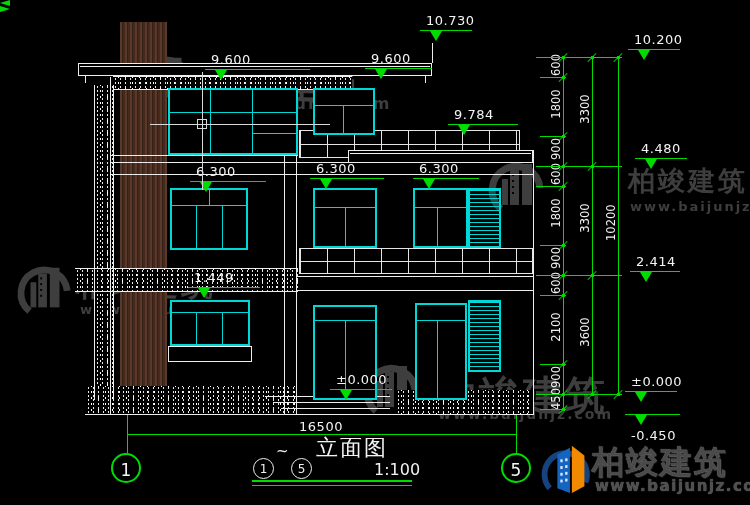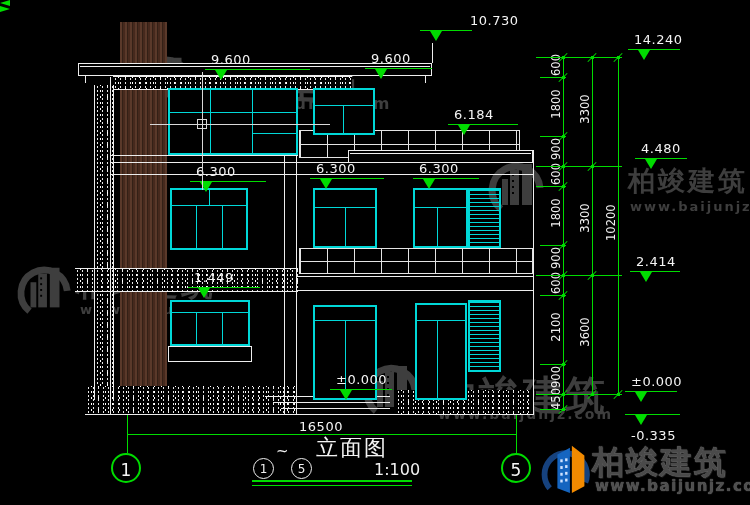--- a/index.html
+++ b/index.html
@@ -163,60 +163,60 @@
       <div class="cyv" style="left:345px;top:320px;height:80px;"></div>
       <div class="win" style="left:415px;top:303px;width:52px;height:97px;"></div>
       <div class="cyh" style="left:415px;top:320px;width:52px;"></div>
       <div class="cyv" style="left:437px;top:320px;height:80px;"></div>
       <div class="louver" style="left:468px;top:188px;width:33px;height:60px;"></div>
       <div class="louver" style="left:468px;top:300px;width:33px;height:72px;"></div>
     </div>
   <div id="anno-layer">
       <div class="ghl" style="left:420px;top:30px;width:52px;"></div>
       <div class="tri" style="left:430px;top:31px;"></div>
-      <div class="mlabel" style="left:426px;top:13px;margin-left:44px;">10.730</div>
+      <div class="mlabel" style="left:426px;top:13px;">10.730</div>
       <div class="ghl" style="left:205px;top:69px;width:105px;"></div>
       <div class="tri" style="left:215px;top:70px;"></div>
       <div class="mlabel" style="left:211px;top:52px;">9.600</div>
       <div class="ghl" style="left:365px;top:68px;width:67px;"></div>
       <div class="tri" style="left:375px;top:69px;"></div>
       <div class="mlabel" style="left:371px;top:51px;">9.600</div>
       <div class="ghl" style="left:448px;top:124px;width:70px;"></div>
       <div class="tri" style="left:458px;top:125px;"></div>
-      <div class="mlabel" style="left:454px;top:107px;">6.184</div>
+      <div class="mlabel" style="left:454px;top:107px;">9.784</div>
       <div class="ghl" style="left:190px;top:181px;width:76px;"></div>
       <div class="tri" style="left:200px;top:182px;"></div>
       <div class="mlabel" style="left:196px;top:164px;">6.300</div>
       <div class="ghl" style="left:310px;top:178px;width:74px;"></div>
       <div class="tri" style="left:320px;top:179px;"></div>
       <div class="mlabel" style="left:316px;top:161px;">6.300</div>
       <div class="ghl" style="left:413px;top:178px;width:66px;"></div>
       <div class="tri" style="left:423px;top:179px;"></div>
       <div class="mlabel" style="left:419px;top:161px;">6.300</div>
       <div class="ghl" style="left:188px;top:287px;width:72px;"></div>
       <div class="tri" style="left:198px;top:288px;"></div>
       <div class="mlabel" style="left:194px;top:270px;">1.449</div>
       <div class="ghl" style="left:330px;top:389px;width:62px;"></div>
       <div class="tri" style="left:340px;top:390px;"></div>
       <div class="mlabel" style="left:336px;top:372px;">±0.000</div>
       <div class="ghl" style="left:628px;top:49px;width:52px;"></div>
       <div class="tri" style="left:638px;top:50px;"></div>
-      <div class="mlabel" style="left:634px;top:32px;">14.240</div>
+      <div class="mlabel" style="left:634px;top:32px;">10.200</div>
       <div class="ghl" style="left:635px;top:158px;width:52px;"></div>
       <div class="tri" style="left:645px;top:159px;"></div>
       <div class="mlabel" style="left:641px;top:141px;">4.480</div>
       <div class="ghl" style="left:630px;top:271px;width:50px;"></div>
       <div class="tri" style="left:640px;top:272px;"></div>
       <div class="mlabel" style="left:636px;top:254px;">2.414</div>
       <div class="ghl" style="left:625px;top:391px;width:52px;"></div>
       <div class="tri" style="left:635px;top:392px;"></div>
       <div class="mlabel" style="left:631px;top:374px;">±0.000</div>
       <div class="ghl" style="left:625px;top:414px;width:55px;"></div>
       <div class="tri" style="left:635px;top:415px;"></div>
-      <div class="mlabel" style="left:631px;top:428px;">-0.335</div>
+      <div class="mlabel" style="left:631px;top:428px;">-0.450</div>
       <div class="gvl" style="left:563px;top:57px;height:352px;"></div>
       <div class="tick" style="left:557px;top:57px;"></div>
       <div class="tsq" style="left:562px;top:56px;"></div>
       <div class="tick" style="left:557px;top:77px;"></div>
       <div class="tsq" style="left:562px;top:76px;"></div>
       <div class="tick" style="left:557px;top:136px;"></div>
       <div class="tsq" style="left:562px;top:135px;"></div>
       <div class="tick" style="left:557px;top:166px;"></div>
       <div class="tsq" style="left:562px;top:165px;"></div>
       <div class="tick" style="left:557px;top:186px;"></div>

